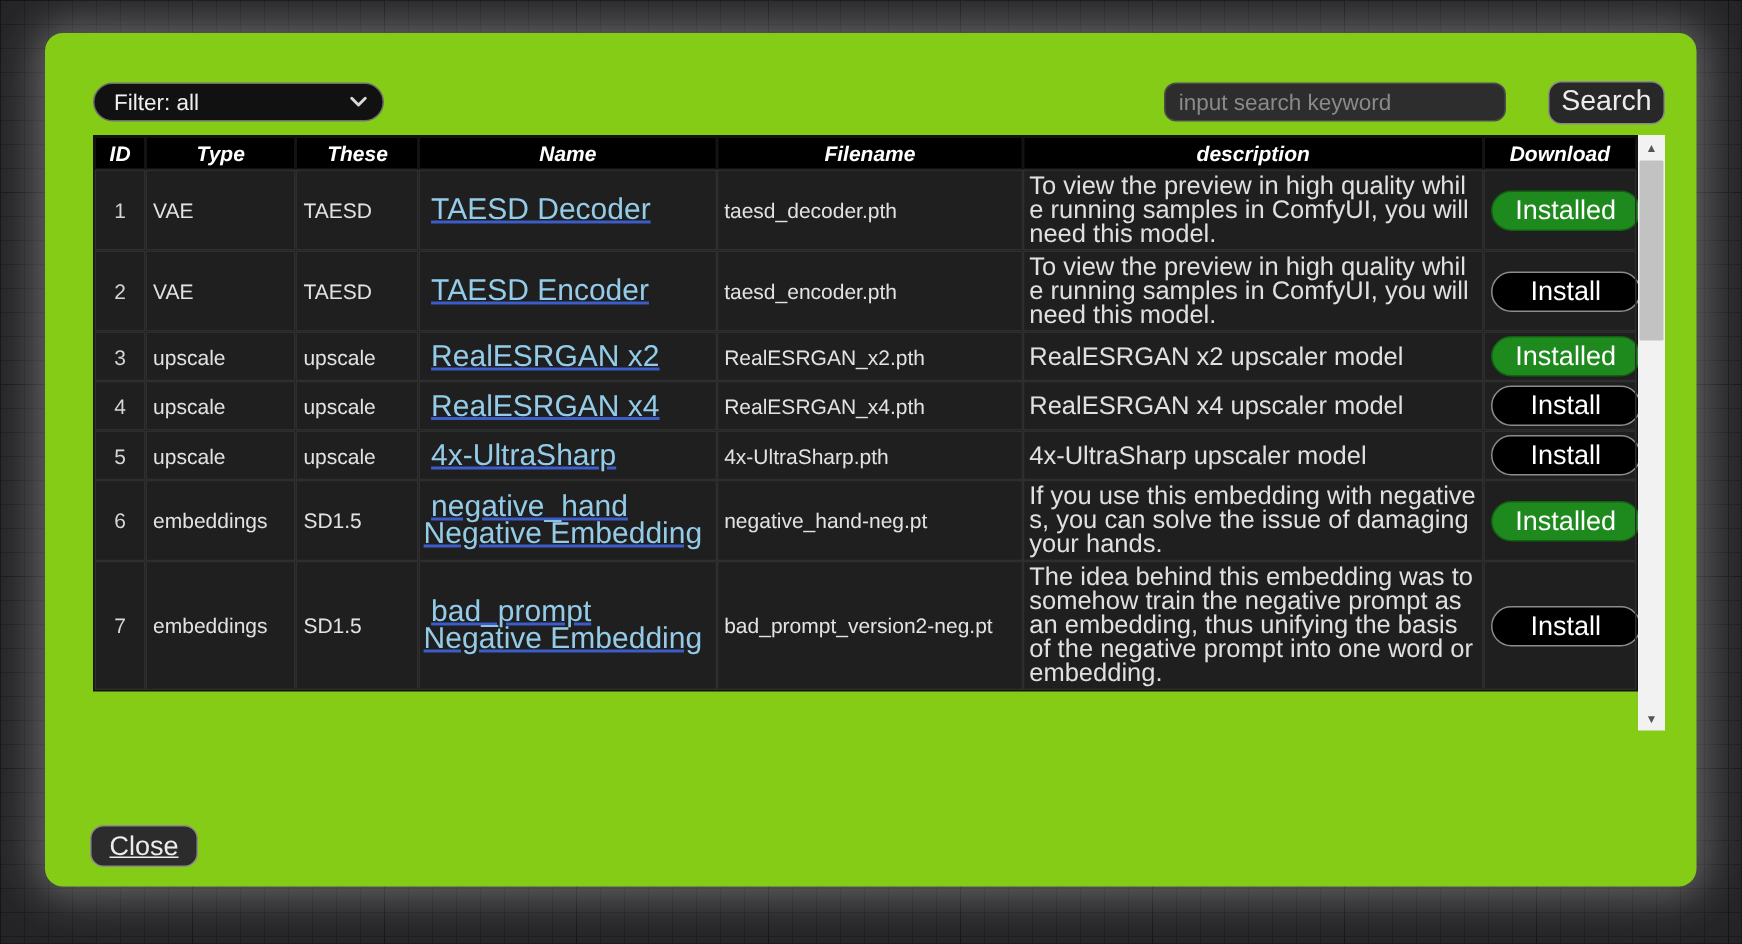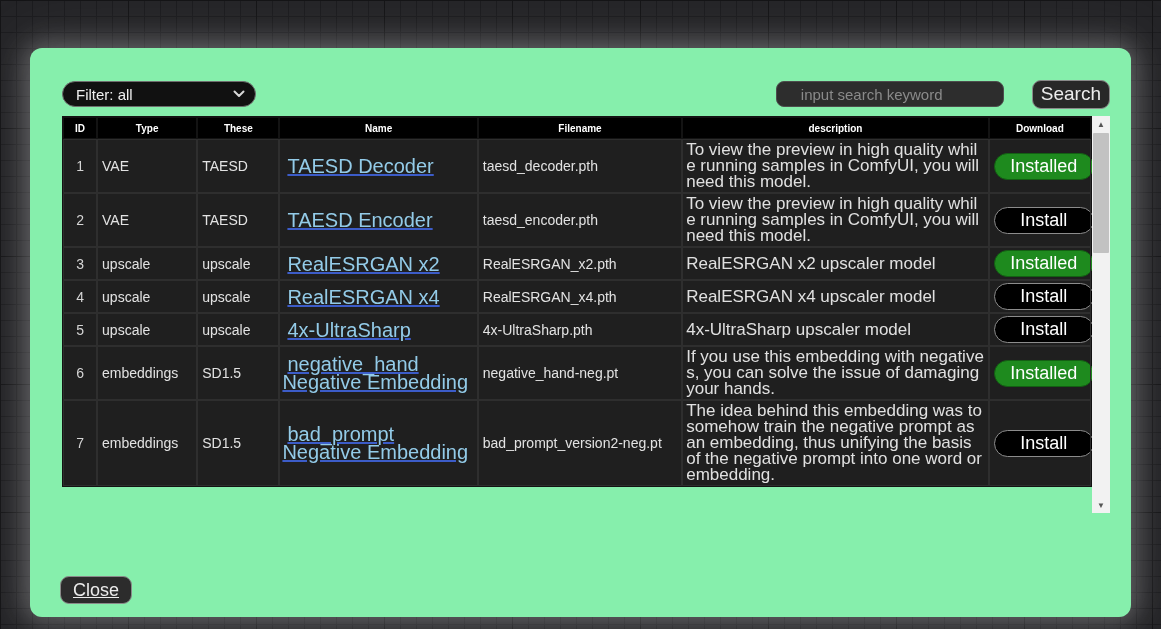--- a/index.html
+++ b/index.html
@@ -9,50 +9,50 @@
     background-color:#242427;
     background-image:
       linear-gradient(#141416 1px, transparent 1px),
       linear-gradient(90deg, #141416 1px, transparent 1px),
       linear-gradient(#1b1b1e 1px, transparent 1px),
       linear-gradient(90deg, #1b1b1e 1px, transparent 1px);
     background-size: 128px 128px, 128px 128px, 16px 16px, 16px 16px;
     position:relative;
   }
   .dialog {
-    position:absolute; left:30px; top:48px; width:1101px; height:569px;
-    background:#86efac; border-radius:12px;
+    position:absolute; left:30px; top:22px; width:1101px; height:569px;
+    background:#84cc16; border-radius:12px;
     box-shadow: 0 0 26px 6px rgba(210,210,210,0.32), 0 0 60px 10px rgba(160,160,160,0.12);
   }
   
   .topbar { position:absolute; left:32px; right:21px; top:31px; height:30px;
     display:flex; align-items:center; justify-content:space-between; }
   .filter-select {
     width:194px; height:26px; border-radius:13px; background:#111; border:1px solid #6e6e6e;
     color:#efefef; font-size:15px; display:flex; align-items:center; padding:0 10px 0 13px;
     cursor:default; justify-content:space-between;
   }
   .filter-select svg { flex:0 0 auto; }
   .search-group { display:flex; align-items:center; gap:8px; }
   .search-input {
     width:228px; height:26px; border-radius:8px; background:#2d2d2d; border:1px solid #4d4d4d;
-    color:#ddd; font-size:15px; padding:0 24px; outline:none; font-family:"Liberation Sans",sans-serif;
+    color:#ddd; font-size:15px; padding:0 9px; outline:none; font-family:"Liberation Sans",sans-serif;
   }
   .search-input::placeholder { color:#8a8a8a; }
   .search-btn {
     height:29px; min-width:74px; border-radius:9px; background:#282828; border:1px solid #8a8a8a;
     color:#ececec; font-size:19px; padding:0 8px; font-family:"Liberation Sans",sans-serif; cursor:pointer;margin-left:20px;
   }
   
   .table-wrap { position:absolute; left:32px; top:68px; width:1048px; height:397px; display:flex; }
   .scroll-area { width:1030px; height:397px; overflow:hidden; }
   table { width:1030px; border-collapse:separate; border-spacing:2px; table-layout:fixed; background:#131313; }
   th {
-    background:#000; color:#fff; font-size:10px; font-weight:bold; height:20px;
-    padding:1px 2px; text-align:center; white-space:nowrap; overflow:hidden;
+    background:#000; color:#fff; font-size:14px; font-weight:bold; height:20px;
+    padding:1px 2px; text-align:center; white-space:nowrap; overflow:hidden;font-style:italic;
   }
   td {
     background:#1f1f1f; color:#e2e2e2; font-size:14px; padding:2px 4px;
     vertical-align:middle; outline:1px solid #2e2e2e;
   }
   td.c-id { text-align:center; color:#d5d5d5; }
   td.c-name { padding-left:2px; }
   td.c-name a {
     color:var(--link-blue,#93cbe8); font-weight:normal; font-size:20px; line-height:18px;
     text-decoration:underline; text-decoration-color:#3c5cc8; display:block; text-indent:5px;

